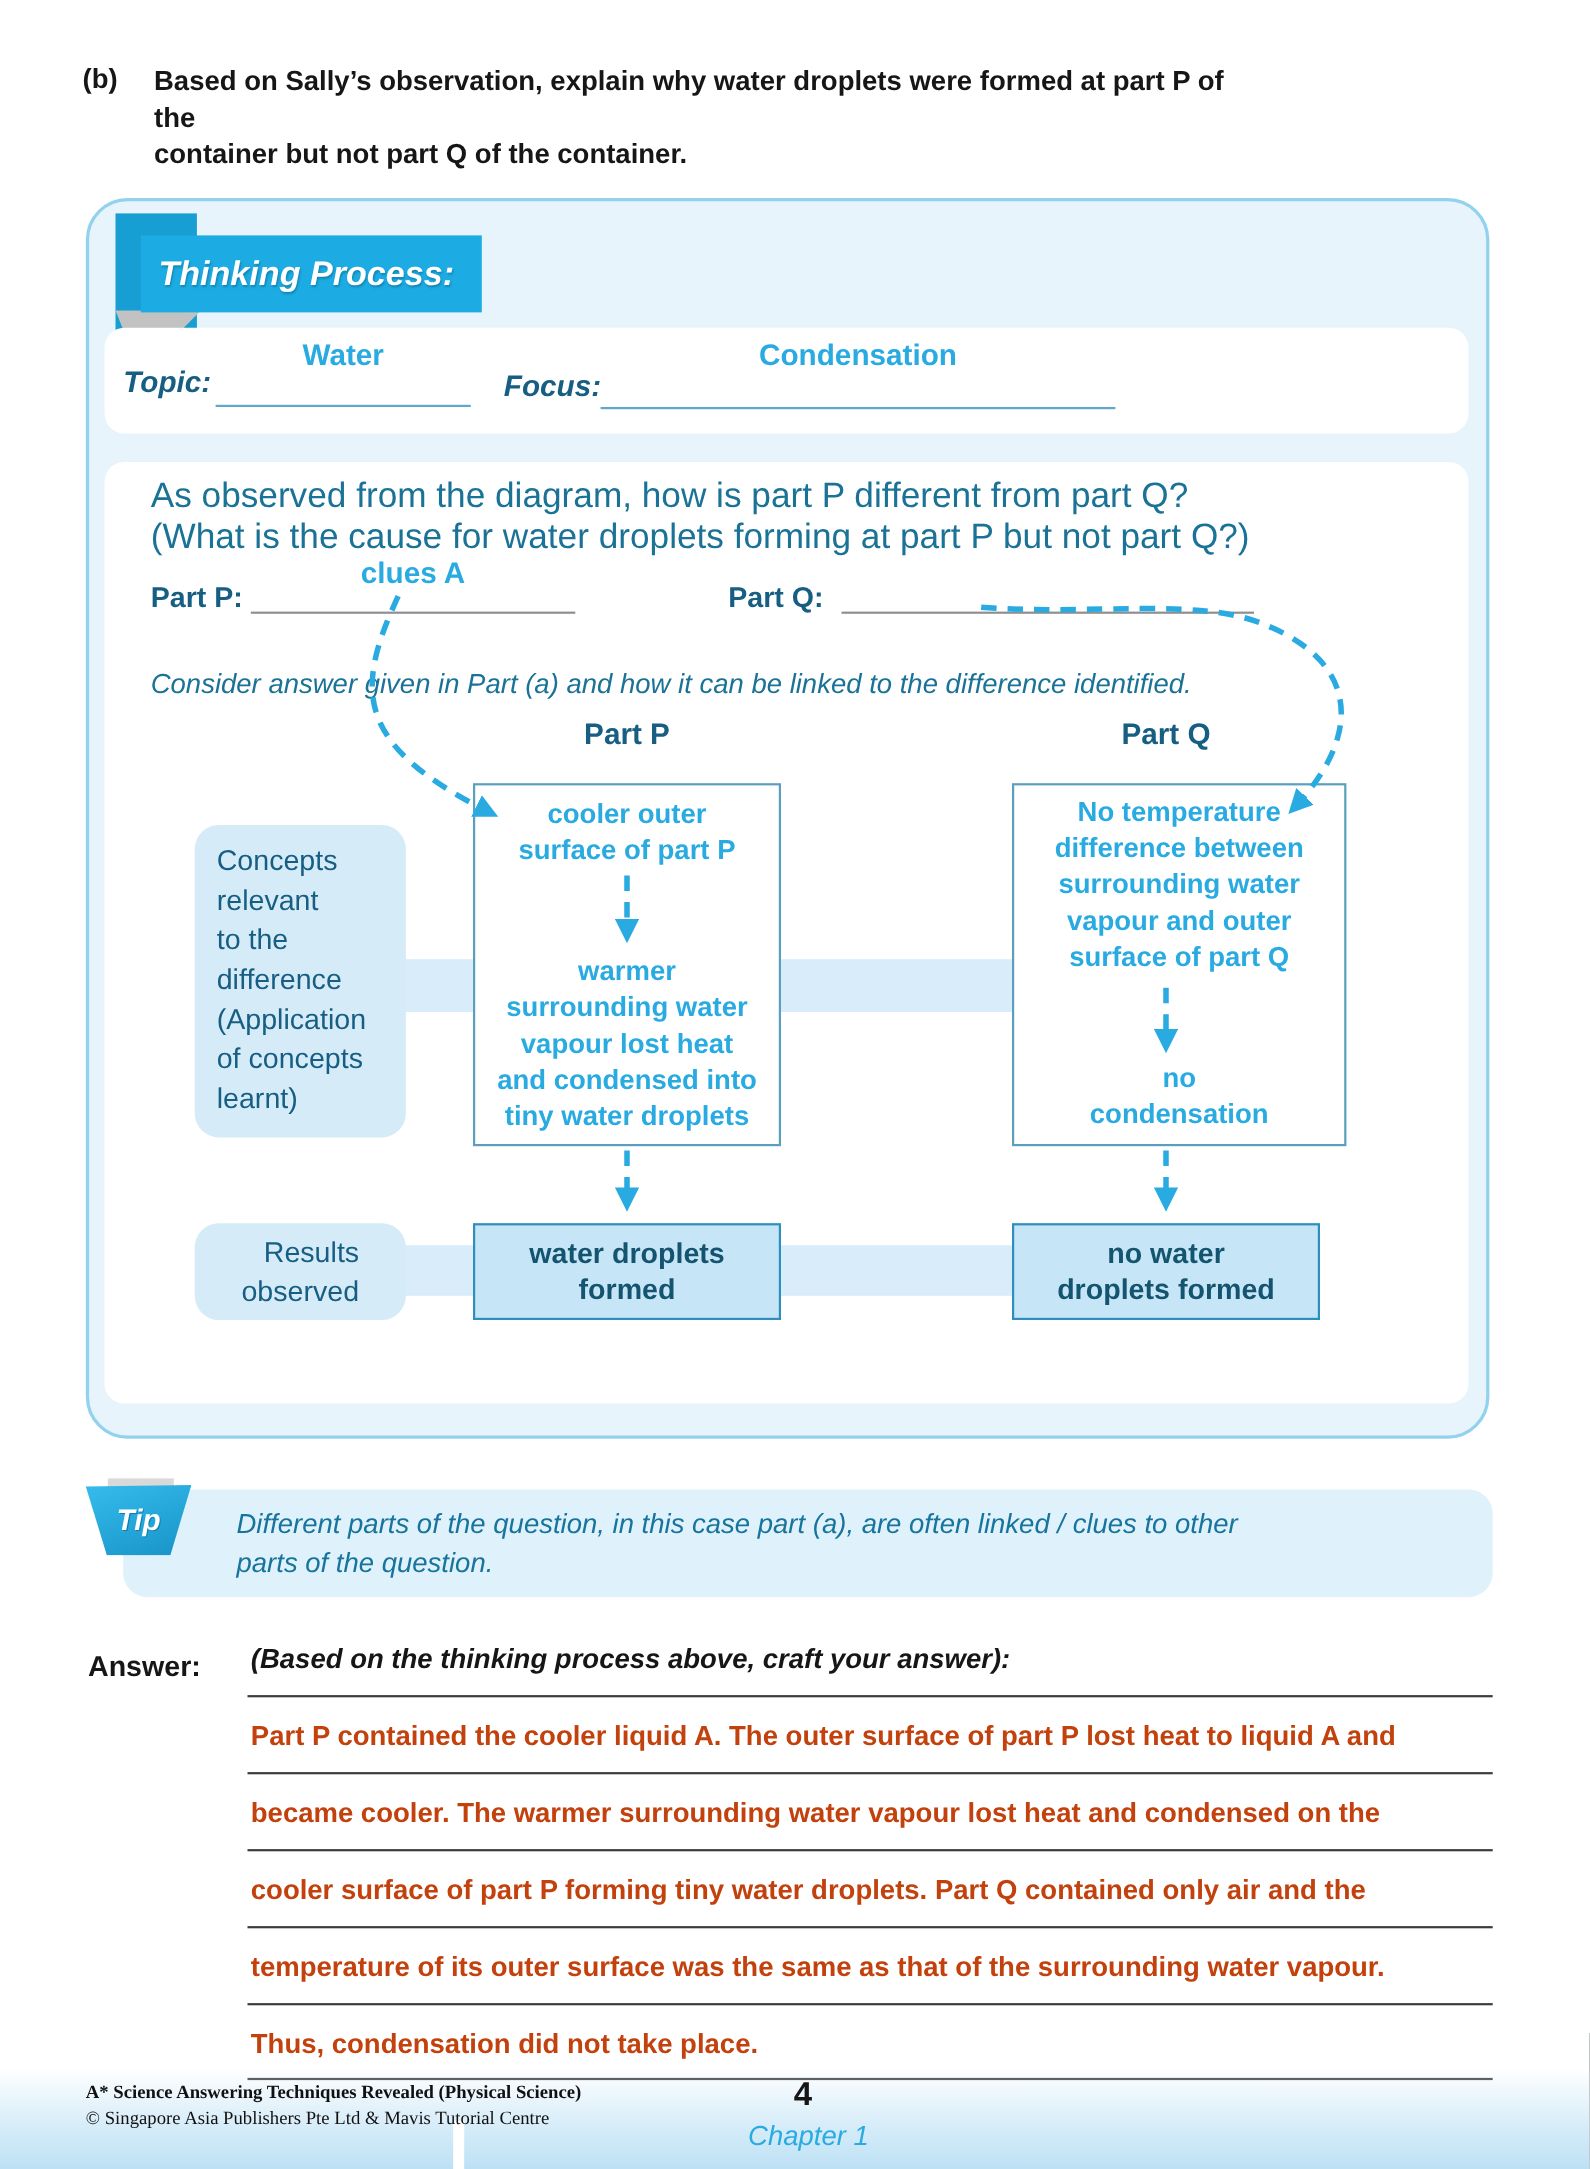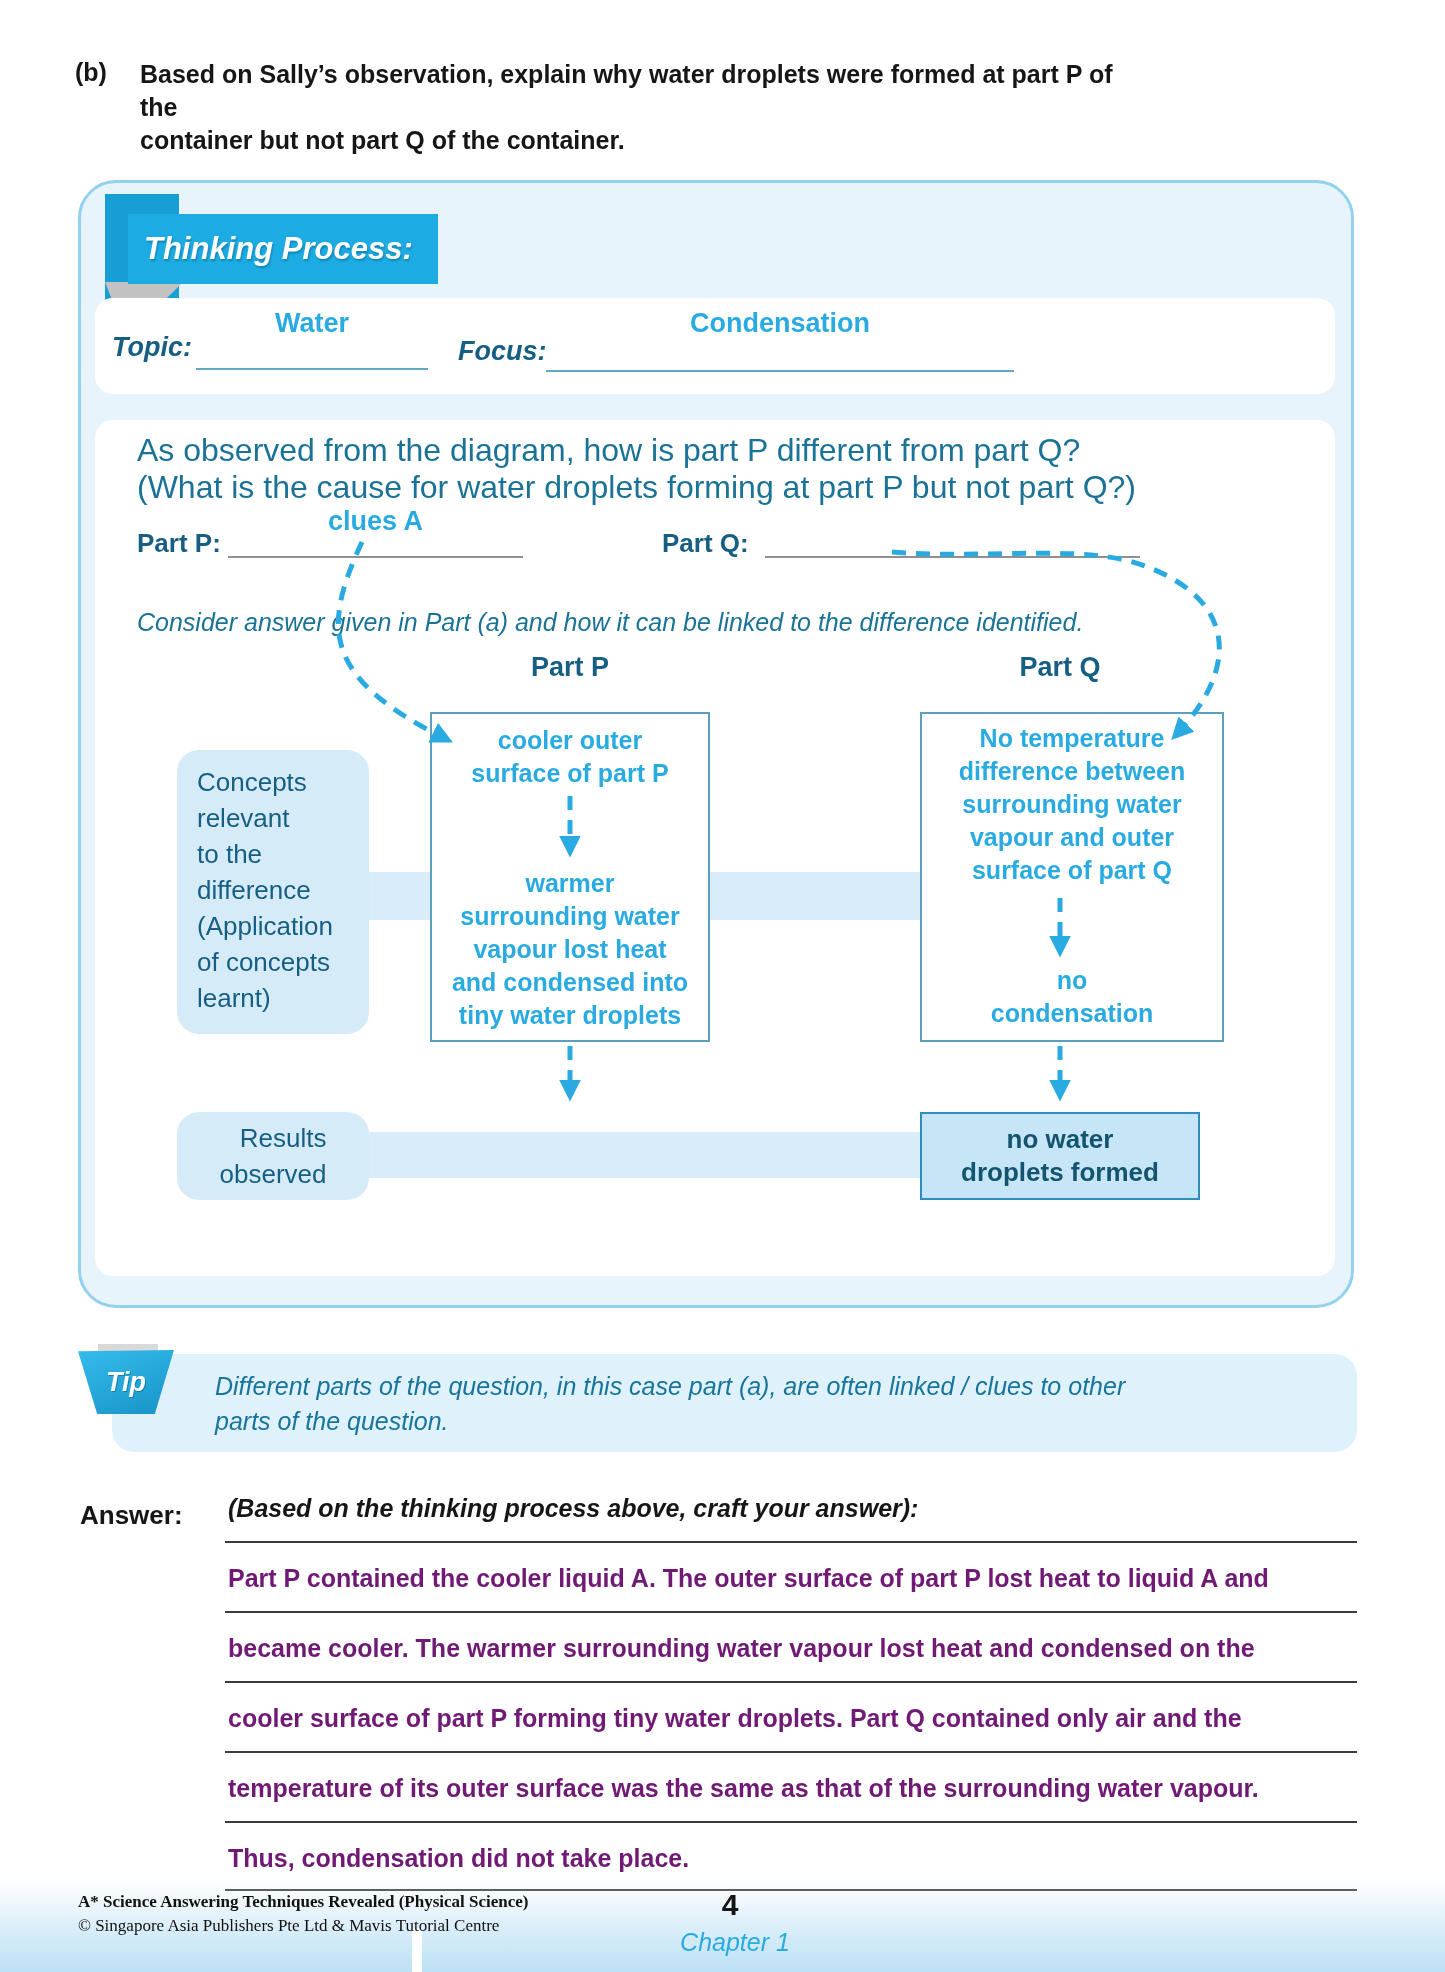--- a/index.html
+++ b/index.html
@@ -63,21 +63,21 @@
   .tip-tab{left:98px;top:1344px;width:60px;height:12px;background:#D9D9D9;z-index:5;}
   .tip-badge{left:78px;top:1350px;width:96px;height:64px;z-index:6;
     background:linear-gradient(160deg,#35BCEC 0%,#1793C7 100%);
     clip-path:polygon(0 2%,100% 0,80% 100%,20% 100%);
     display:flex;align-items:center;justify-content:center;
     color:#fff;font-size:27px;font-weight:700;font-style:italic;
     text-shadow:1px 1px 0 #0e7fae;}
   
   .answer-label{left:80px;top:1500px;font-size:26px;font-weight:700;color:#161616;}
   .ans-prompt{left:228px;top:1494px;font-size:25px;font-weight:700;font-style:italic;color:#161616;}
-  .ans-line-text{left:228px;width:1130px;font-size:25px;font-weight:700;color:#701a75;}
+  .ans-line-text{left:228px;width:1130px;font-size:25px;font-weight:700;color:#c2410c;}
   .ans-rule{left:225px;width:1132px;border-top:2px solid #3c3c3c;height:0;}
   
   .footer-grad{left:0;top:1880px;width:1445px;height:92px;
     background:linear-gradient(180deg,rgba(255,255,255,0) 0%,#D8EDF9 55%,#BCE1F4 100%);}
   .footer-book{left:78px;top:1892px;font-family:"Liberation Serif",serif;font-size:17px;font-weight:700;color:#111;}
   .footer-copy{left:78px;top:1916px;font-family:"Liberation Serif",serif;font-size:17px;color:#111;}
   .page-num{left:690px;top:1888px;width:80px;text-align:center;font-size:30px;font-weight:700;color:#161616;}
   .chapter{left:655px;top:1928px;width:160px;text-align:center;font-size:25px;font-style:italic;color:var(--accent);}
   .footer-divider{left:412px;top:1928px;width:10px;height:44px;background:#ffffff;}
 </style>
@@ -144,20 +144,22 @@
   <div class="abs concept-box" style="left:920px;top:712px;width:304px;height:330px;">
     <div class="concept-text preline" style="top:8px;">No temperature
 difference between
 surrounding water
 vapour and outer
 surface of part Q</div>
     <div class="concept-text preline" style="bottom:10px;">no
 condensation</div>
   </div>
 
+  <div class="abs result-box preline" style="left:430px;top:1112px;width:280px;height:88px;">water droplets
+formed</div>
   <div class="abs result-box preline" style="left:920px;top:1112px;width:280px;height:88px;">no water
 droplets formed</div>
 
   <svg id="arrows" class="abs" width="1445" height="1972" viewBox="0 0 1445 1972">
     <defs>
       <marker id="ah" viewBox="0 0 10 10" refX="7.5" refY="5" markerWidth="4.4" markerHeight="4.4" orient="auto-start-reverse">
         <path d="M0,0 L10,5 L0,10 z" fill="#29ABE2"></path>
       </marker>
     </defs>
     <g stroke="#29ABE2" stroke-width="5" fill="none" stroke-dasharray="14 10">

